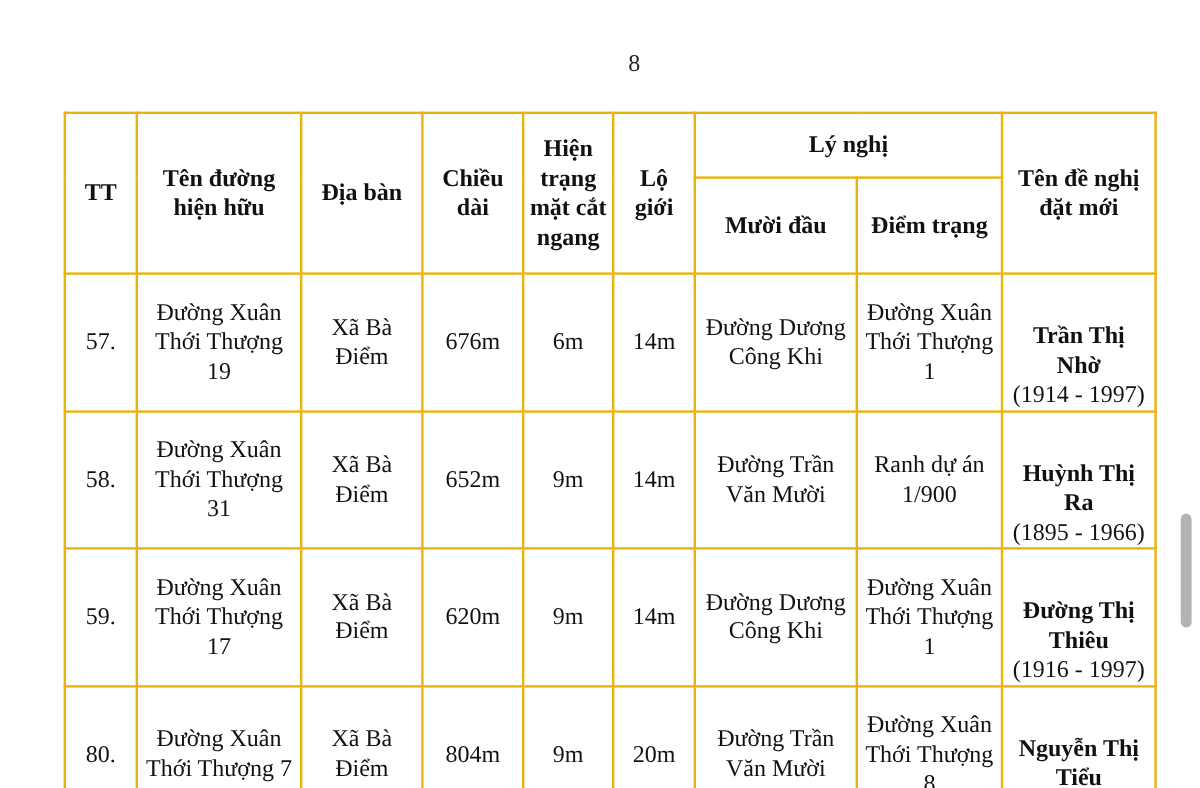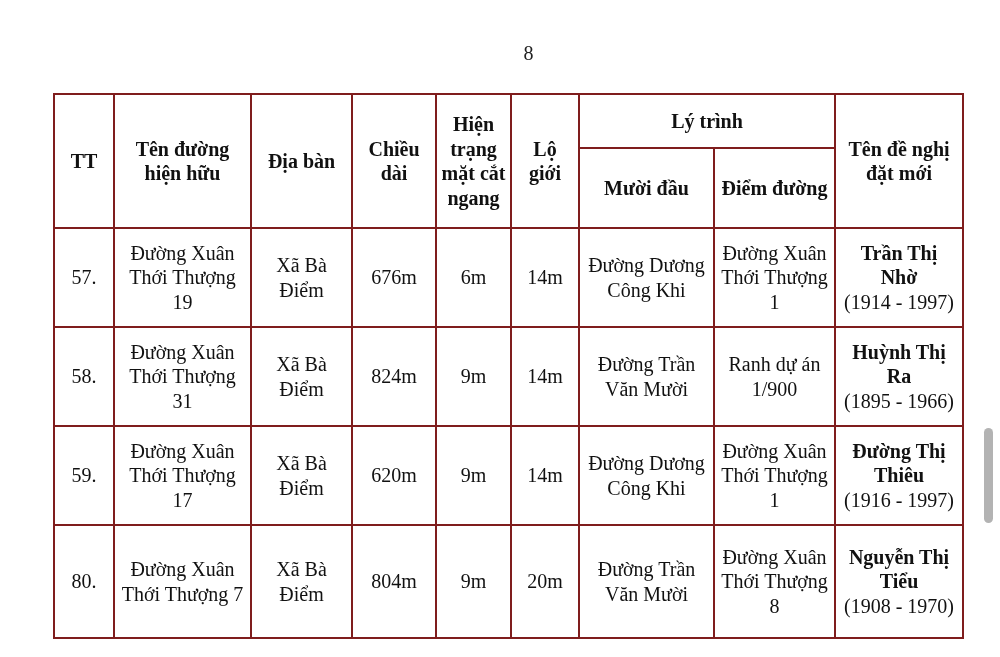--- a/index.html
+++ b/index.html
@@ -27,35 +27,35 @@
   table.roads {
     position: absolute;
     left: 53px;
     top: 93px;
     border-collapse: collapse;
     table-layout: fixed;
     font-size: 20px;
     line-height: 24.5px;
   }
   table.roads td, table.roads th {
-    border: 2px solid #7f1d1d;
+    border: 2px solid #eab308;
     text-align: center;
     vertical-align: middle;
     padding: 0 4px;
     box-sizing: border-box;
   }
   table.roads th {
     font-weight: bold;
   }
   .h1 { height: 54px; }
   .h2 { height: 80px; }
   .row { height: 99px; }
   .row-last { height: 113px; }
   td.tt { text-align: right; padding-right: 3px; margin-left: 28px; }
-  td.newname .nm { font-weight: bold; display: block; }
+  td.newname .nm { font-weight: bold; display: block; margin-top: 39px; }
   td.newname .yr { display: block; }
   .col-tt { width: 60px; }
   .col-name { width: 137px; }
   .col-area { width: 101px; }
   .col-len { width: 84px; }
   .col-cur { width: 75px; }
   .col-lo { width: 68px; }
   .col-start { width: 135px; }
   .col-end { width: 121px; }
   .col-new { width: 128px; }
@@ -87,26 +87,26 @@
       <col class="col-new">
   </colgroup>
   <thead>
     <tr class="h1">
       <th rowspan="2">TT</th>
       <th rowspan="2">Tên đường hiện hữu</th>
       <th rowspan="2">Địa bàn</th>
       <th rowspan="2">Chiều dài</th>
       <th rowspan="2">Hiện trạng mặt cắt ngang</th>
       <th rowspan="2">Lộ giới</th>
-      <th colspan="2">Lý trình</th>
+      <th colspan="2">Lý nghị</th>
       <th rowspan="2">Tên đề nghị đặt mới</th>
     </tr>
     <tr class="h2">
       <th>Mười đầu</th>
-      <th>Điểm đường</th>
+      <th>Điểm trạng</th>
     </tr>
   </thead>
   <tbody>
     <tr class="row">
       <td class="tt">57.</td>
       <td>Đường Xuân Thới Thượng 19</td>
       <td>Xã Bà Điểm</td>
       <td>676m</td>
       <td>6m</td>
       <td>14m</td>
@@ -114,21 +114,21 @@
       <td>Đường Xuân Thới Thượng 1</td>
       <td class="newname">
         <span class="nm">Trần Thị Nhờ</span>
         <span class="yr">(1914 - 1997)</span>
       </td>
     </tr>
     <tr class="row">
       <td class="tt">58.</td>
       <td>Đường Xuân Thới Thượng 31</td>
       <td>Xã Bà Điểm</td>
-      <td>824m</td>
+      <td>652m</td>
       <td>9m</td>
       <td>14m</td>
       <td>Đường Trần Văn Mười</td>
       <td>Ranh dự án 1/900</td>
       <td class="newname">
         <span class="nm">Huỳnh Thị Ra</span>
         <span class="yr">(1895 - 1966)</span>
       </td>
     </tr>
     <tr class="row">

